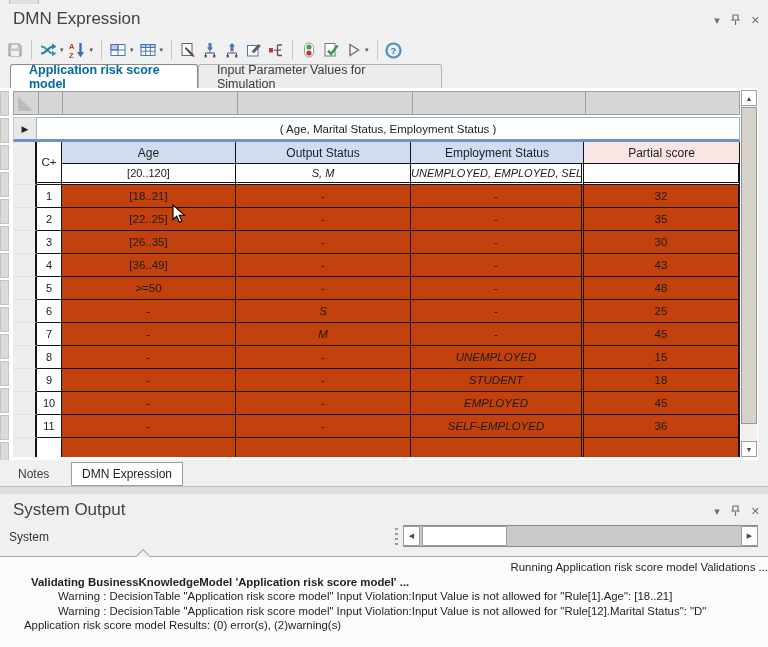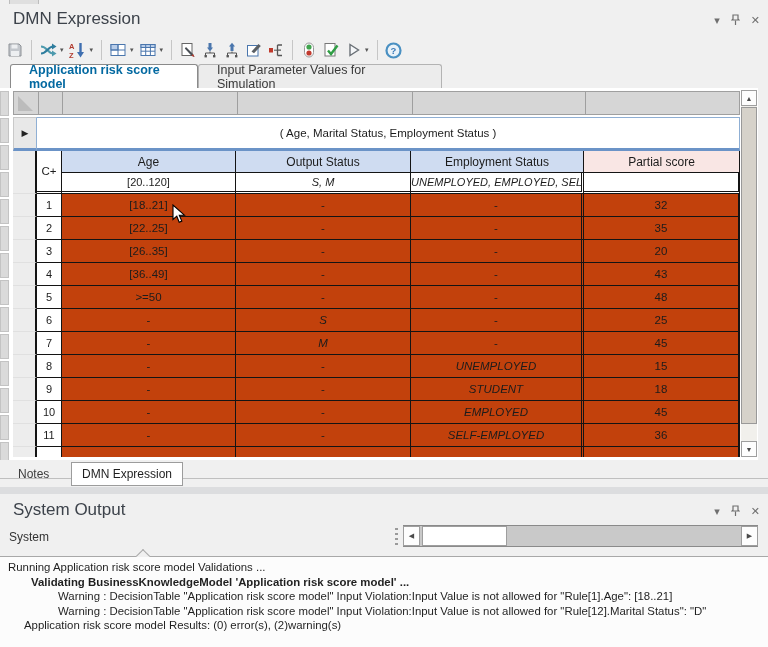--- a/index.html
+++ b/index.html
@@ -47,21 +47,21 @@
 
   .table-wrap { position:absolute; left:13px; top:29px; width:728px; height:340px; overflow:hidden; }
   table.dmn { border-collapse:separate; border-spacing:0; table-layout:fixed; width:727px; }
   .dmn td, .dmn th { overflow:hidden; white-space:nowrap; text-align:center; vertical-align:middle;
                      font-size:11.5px; font-weight:normal; }
   .gutter { background:#ededed; border-right:2px solid #141414; border-bottom:1px solid #e0e0e0; }
   .gutter.ann { background:#e8e8e8; border-right:1px solid #8fafd4; border-top:1px solid #c9c9c9;
                 border-bottom:3px solid var(--sel); border-left:1px solid #c9c9c9; font-size:9px; color:#222;
                 text-align:center; }
   .annotation { background:#fff; border-top:1px solid #8fafd4; border-right:1px solid #8fafd4;
-                border-bottom:3px solid var(--sel); font-size:12px; height:34px; }
+                border-bottom:3px solid var(--sel); font-size:12px; height:25px; }
   .hit { background:#fff; border-right:1px solid #141414; border-bottom:3px double #141414; font-size:11px; }
   .dmn th.colhead { border-right:1px solid #141414; border-bottom:1px solid #141414; font-size:12px; height:22px; }
   .dmn th.colhead.input { background:var(--hin); }
   .dmn th.colhead.output { background:var(--hout); }
   td.allowed { background:#fff; border-right:1px solid #141414; border-bottom:3px double #141414; height:21px; font-size:11px; }
   td.rownum { background:#fff; border-right:1px solid #141414; border-bottom:1px solid #141414; font-size:11px; }
   td.val { background:#c2410c; border-right:1px solid #141414; border-bottom:1px solid #141414; height:23px; }
   .dmn .dblright { border-right:3px double #141414; }
   .dmn .outeredge { border-right:2px solid #141414; }
   .italic { font-style:italic; }
@@ -70,21 +70,21 @@
   .vscroll { position:absolute; left:741px; top:2px; width:16px; height:367px; background:#f1f0ec; }
   .vscroll .btn { position:absolute; left:0; width:16px; height:16px; background:#fdfdfd;
                   border:1px solid #9e9e9e; color:#4a4a4a; font-size:7px; display:flex;
                   align-items:center; justify-content:center; }
   .vscroll .thumb { position:absolute; left:0; top:17px; width:16px; height:317px;
                     background:#d6d2ca; border:1px solid #999; }
 
   .cursor { position:absolute; left:172px; top:116px; z-index:9; }
 
   
-  .bottom-tabs { position:absolute; left:0; top:460px; width:768px; height:19px; background:#f0f0f0; }
+  .bottom-tabs { position:absolute; left:0; top:460px; width:768px; height:27px; background:#f0f0f0; }
   .bottom-tabs .baseline { position:absolute; left:0; right:0; bottom:0; height:1px; background:#bfbfbf; }
   .btab { position:absolute; top:2px; height:24px; display:flex; align-items:center;
           font-size:12px; color:#3c3c3c; padding:0 10px; }
   .btab.active { background:#fff; border:1px solid #9c9c9c; color:#1f1f1f; z-index:2; }
 
   .splitter { position:absolute; left:0; top:487px; width:768px; height:7px; background:#dcdddf; }
 
   
   .output-panel { position:absolute; left:0; top:494px; width:768px; height:153px; background:#f0f0f0; }
   .otabs { position:absolute; left:9px; top:36px; display:flex; gap:14px;flex-direction:column; }
@@ -319,21 +319,21 @@
               <td class="val">-</td>
               <td class="val dblright">-</td>
               <td class="val outeredge">35</td>
             </tr>
             <tr>
               <td class="gutter"></td>
               <td class="rownum">3</td>
               <td class="val">[26..35]</td>
               <td class="val">-</td>
               <td class="val dblright">-</td>
-              <td class="val outeredge">20</td>
+              <td class="val outeredge">30</td>
             </tr>
             <tr>
               <td class="gutter"></td>
               <td class="rownum">4</td>
               <td class="val">[36..49]</td>
               <td class="val">-</td>
               <td class="val dblright">-</td>
               <td class="val outeredge">43</td>
             </tr>
             <tr>
@@ -449,20 +449,20 @@
     <div class="hscroll">
       <span class="hbtn" style="left:-1px">◀</span>
       <span class="hthumb"></span>
       <span class="hbtn" style="right:-1px">▶</span>
     </div>
 
     <div class="underline"></div>
     <div class="notch"></div>
     <div class="outbg"></div>
     <div class="olines" id="output-lines">
-        <div class="oline" style="padding-left: 8px;">Running Application risk score model Validations ...</div>
+        <div class="oline" style=" text-align: right;">Running Application risk score model Validations ...</div>
         <div class="oline" style="padding-left: 31px; font-weight: bold;">Validating BusinessKnowledgeModel 'Application risk score model' ...</div>
         <div class="oline" style="padding-left: 58px;">Warning : DecisionTable "Application risk score model" Input Violation:Input Value is not allowed for "Rule[1].Age": [18..21]</div>
         <div class="oline" style="padding-left: 58px;">Warning : DecisionTable "Application risk score model" Input Violation:Input Value is not allowed for "Rule[12].Marital Status": "D"</div>
         <div class="oline" style="padding-left: 24px;">Application risk score model Results: (0) error(s), (2)warning(s)</div>
       </div>
   </div>
 </div>
 
 </body></html>

